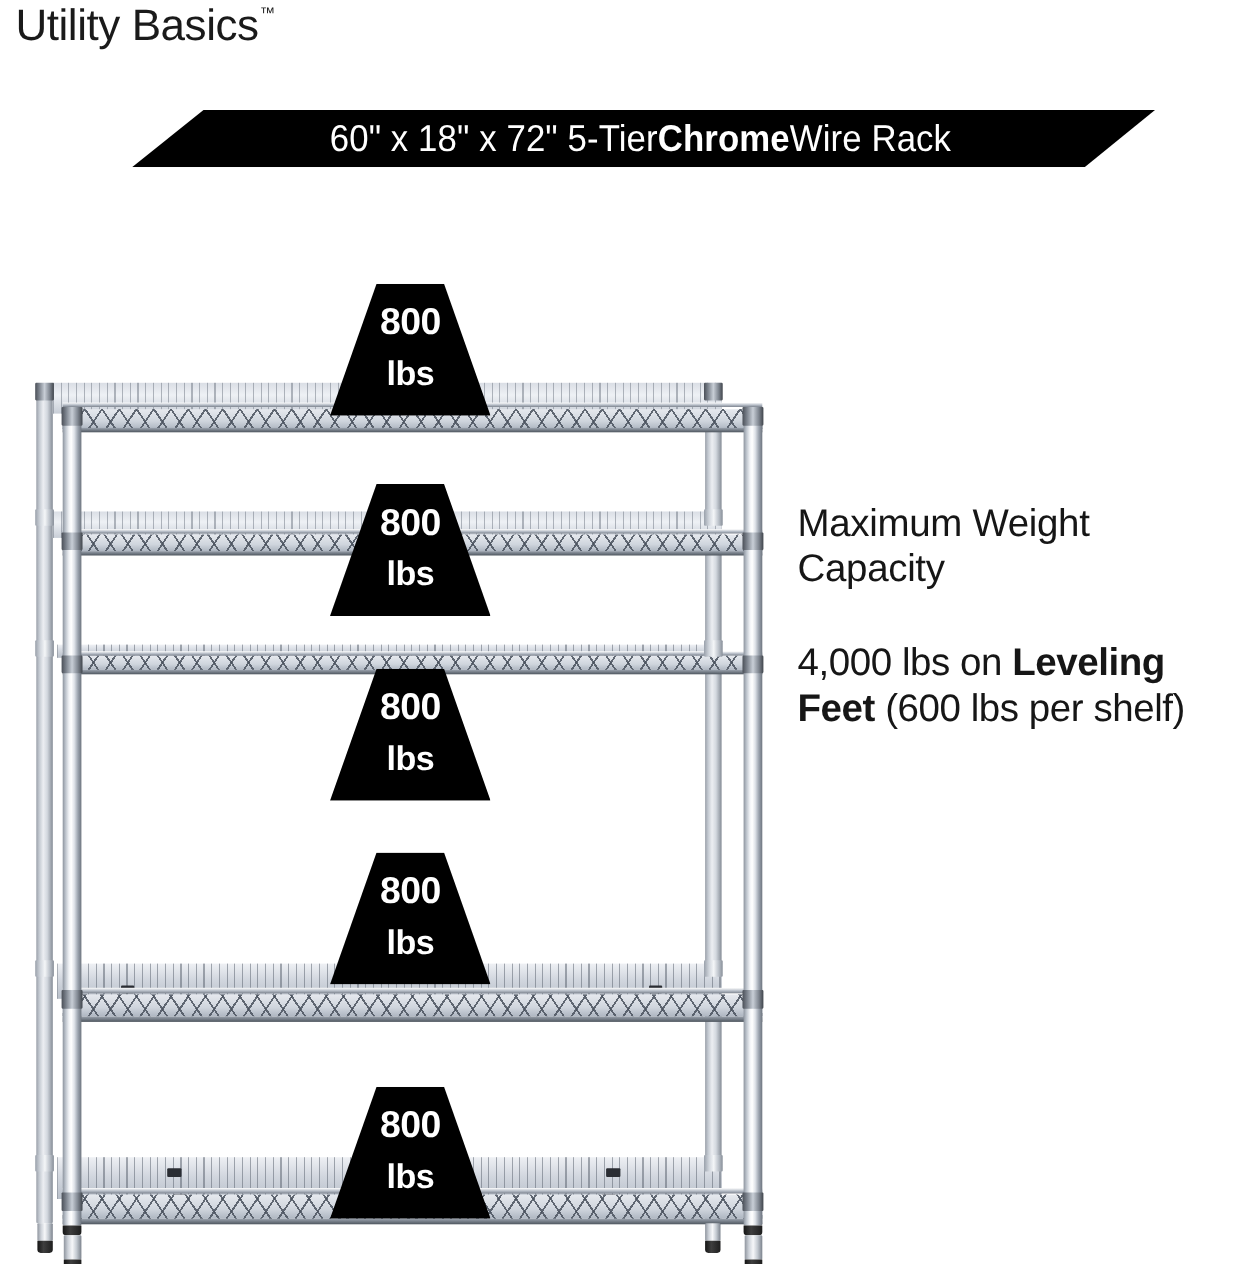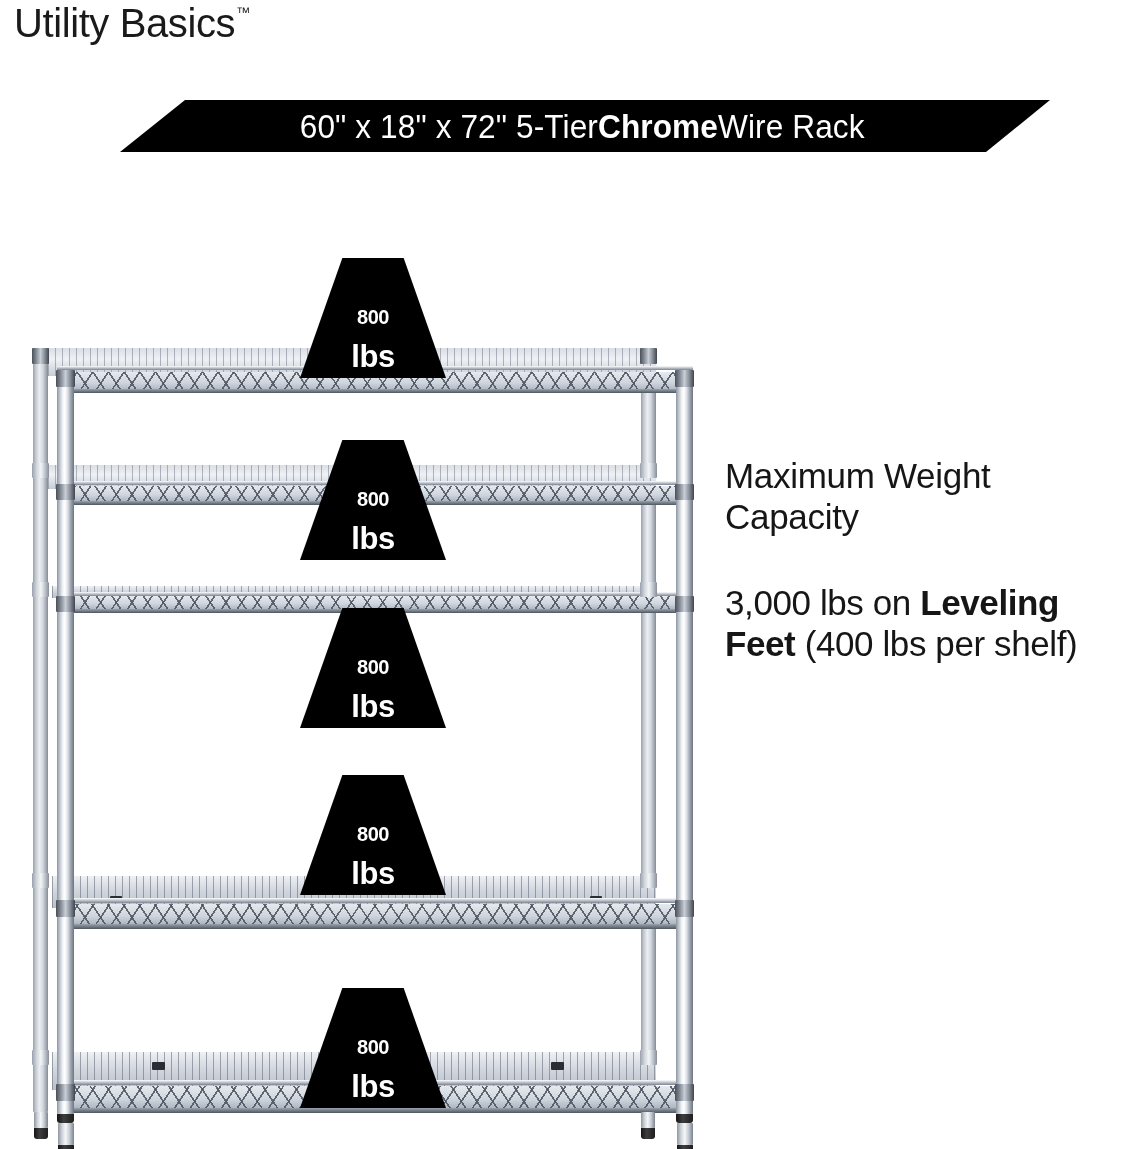--- a/index.html
+++ b/index.html
@@ -133,21 +133,21 @@
   .badge {
     position:absolute;
     background:#000000;
     color:#ffffff;
     display:flex; flex-direction:column;
     align-items:center; justify-content:flex-start;
     font-weight:700; line-height:1.0;
     -webkit-clip-path: polygon(29% 0, 71% 0, 100% 100%, 0 100%);
     clip-path: polygon(29% 0, 71% 0, 100% 100%, 0 100%);
   }
-  .badge .num { font-size:20px; letter-spacing:-0.5px;margin-top:31px; }
+  .badge .num { font-size:34px; letter-spacing:-0.5px; }
   .badge .unit { font-size:31px; letter-spacing:-0.5px; }
 
   
   #copy {
     position:absolute; left:725px; top:455px; width:398px;
   }
   #copy h2 {
     margin:0 16px 0 0; font-size:35px; font-weight:400;
     line-height:1.18; letter-spacing:-0.3px; color:#161616;
   }
@@ -296,17 +296,17 @@
 <div class="badge" style="left:300px; top:988px; width:146px; height:120px; padding-top:18px;">
   <span class="num">800</span>
   <span class="unit" style="margin-top:14px;">lbs</span>
 </div>
 
 <div id="copy">
 
   <h2>Maximum Weight Capacity</h2>
 
   <p>
-    <span>3,000 lbs on </span><b>Leveling Feet</b><span> (400 lbs per shelf)</span>
+    <span>4,000 lbs on </span><b>Leveling Feet</b><span> (600 lbs per shelf)</span>
   </p>
 
 
 </div>
 
 </body></html>

